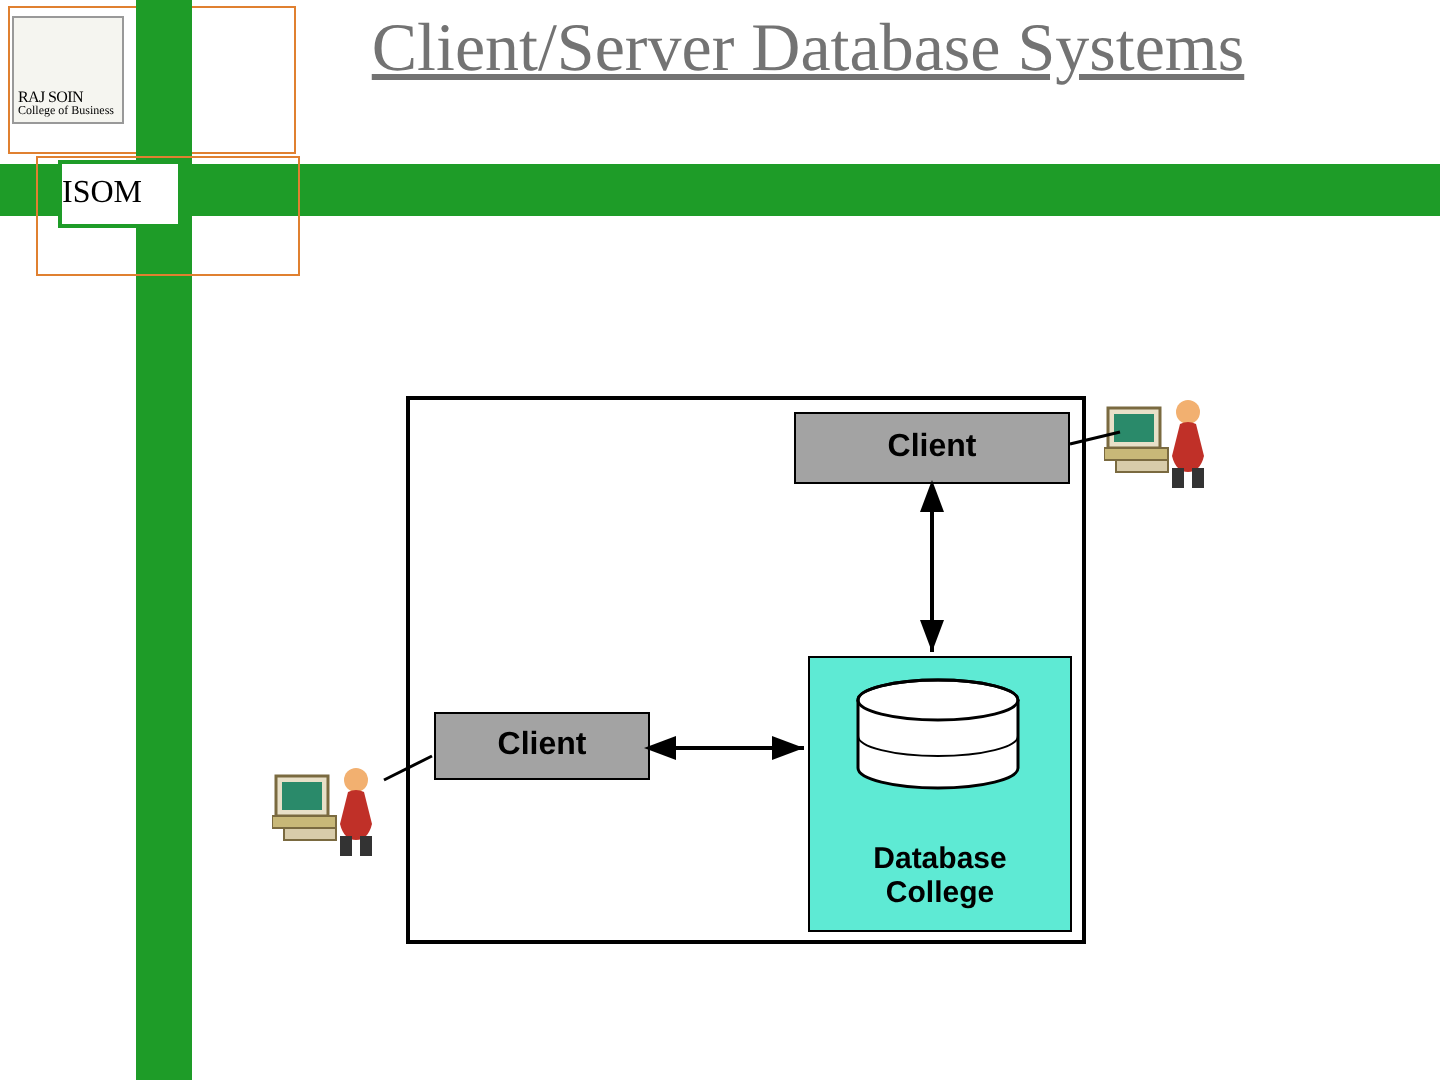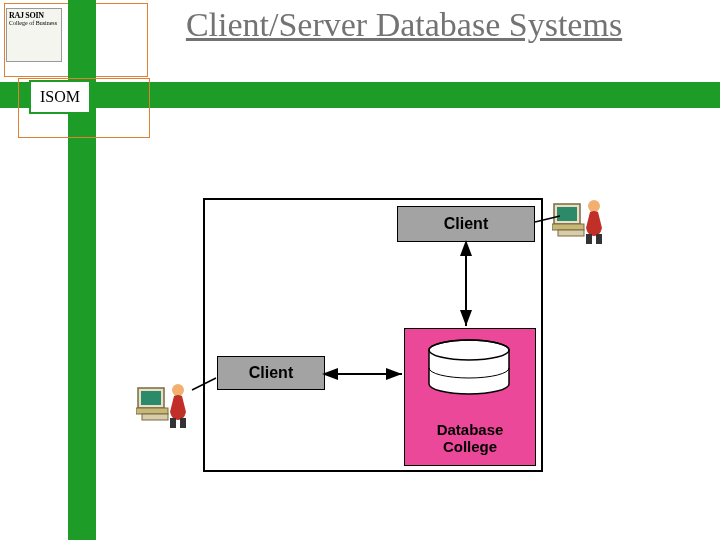--- a/index.html
+++ b/index.html
@@ -38,23 +38,24 @@
     position: absolute;
     top: 8px;
     left: 6px;
     width: 54px;
     height: 52px;
     background: #f5f5f0;
     border: 1px solid #999;
   }
   .logo-box .l1 {
     font-size: 8px;
-    font-weight: bold;
+    font-weight: normal;
     padding: 2px 2px 0 2px;
     letter-spacing: -0.3px;
+    margin-top: 33px;
   }
   .logo-box .l2 {
     font-size: 6px;
     padding: 0 2px;
   }
   
   .thinbox-a {
     position: absolute;
     top: 3px;
     left: 4px;
@@ -74,21 +75,21 @@
   .isom-box {
     position: absolute;
     top: 80px;
     left: 29px;
     width: 58px;
     height: 30px;
     background: #ffffff;
     border: 2px solid #1e9c28;
     display: flex;
     align-items: center;
-    justify-content: center;
+    justify-content: flex-start;
     font-size: 16px;
   }
   
   .title {
     position: absolute;
     top: 6px;
     left: 154px;
     width: 500px;
     text-align: center;
     color: #737373;
@@ -130,21 +131,21 @@
     height: 32px;
     line-height: 32px;
   }
   .server-box {
     top: 328px;
     left: 404px;
     width: 130px;
     height: 136px;
     border: 1px solid #000;
     position: absolute;
-    background: #ec4899;
+    background: #5eead4;
     font-family: Arial, Helvetica, sans-serif;
     font-weight: bold;
     font-size: 15px;
     text-align: center;
   }
   .server-label {
     position: absolute;
     bottom: 10px;
     left: 0;
     right: 0;

